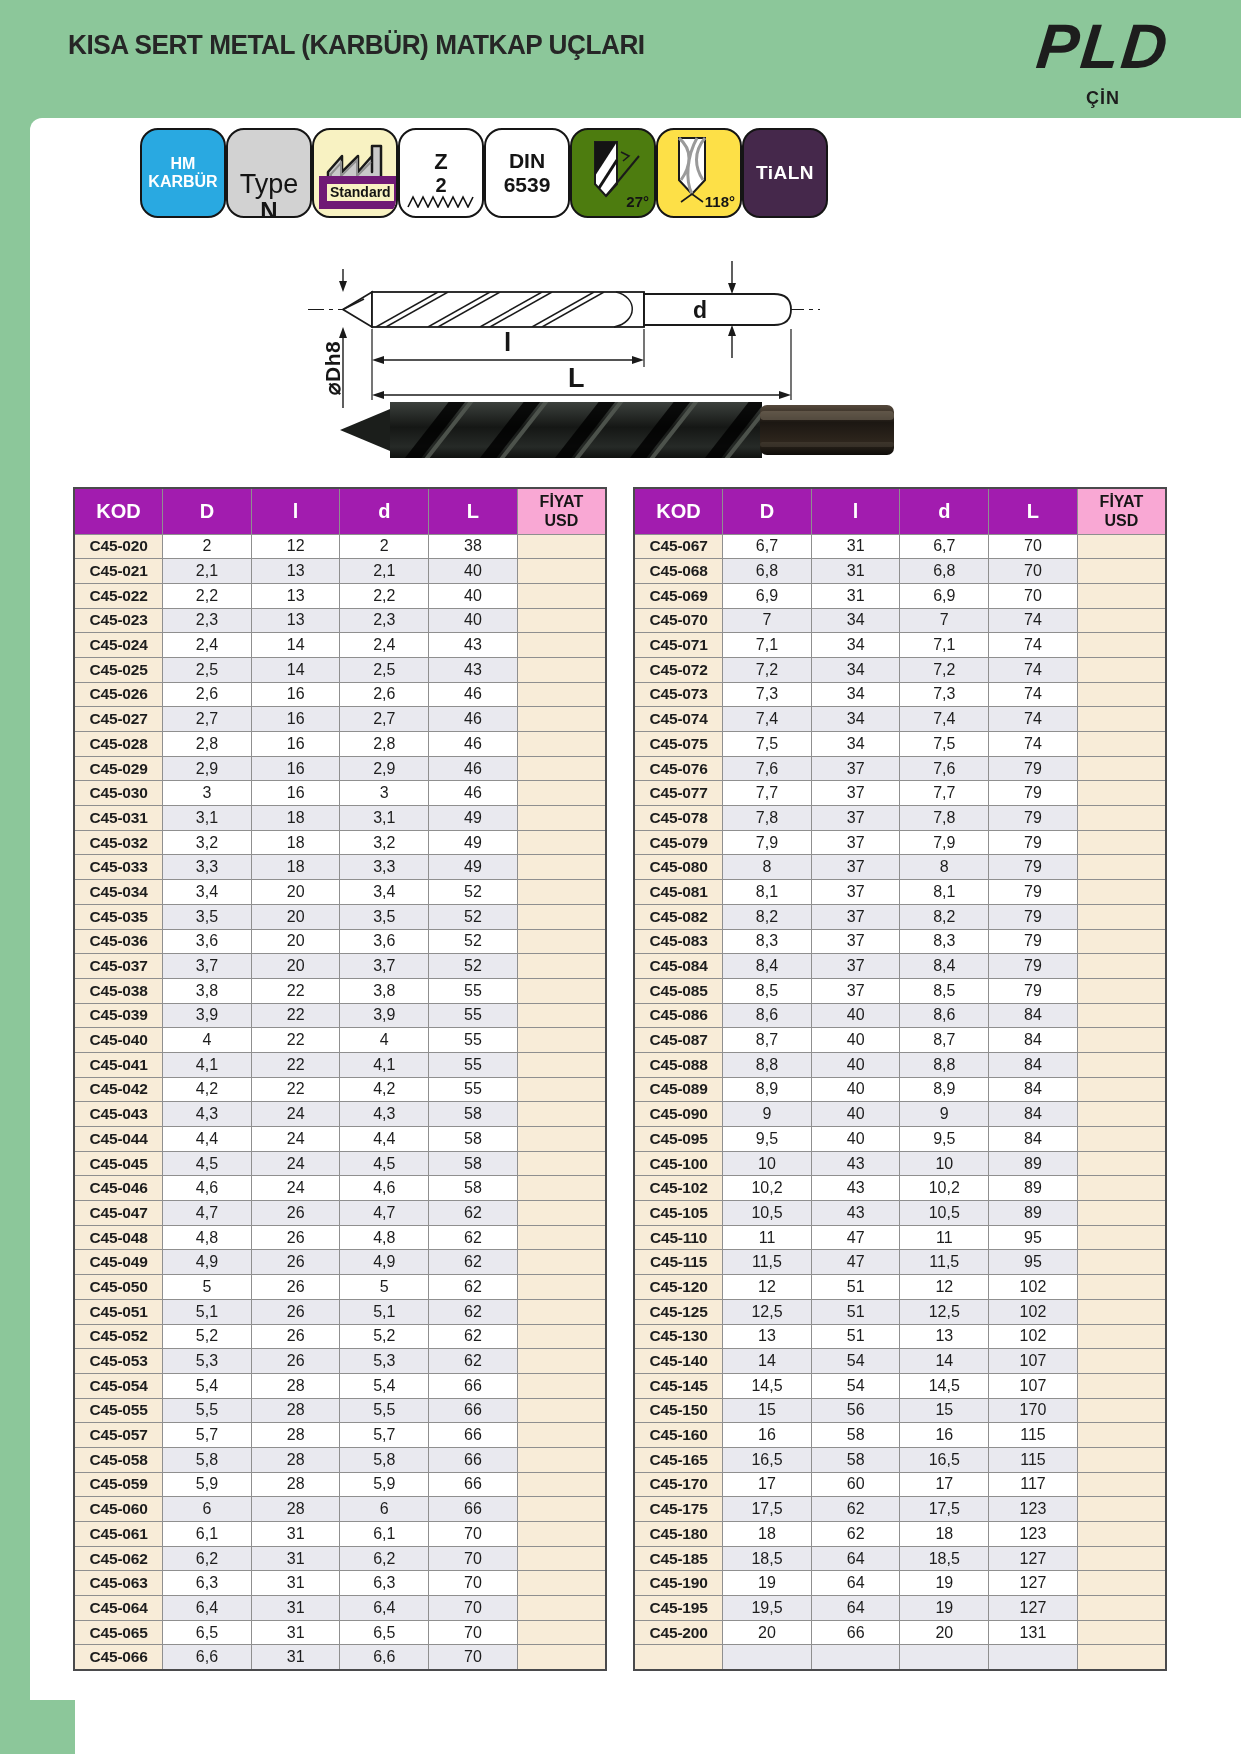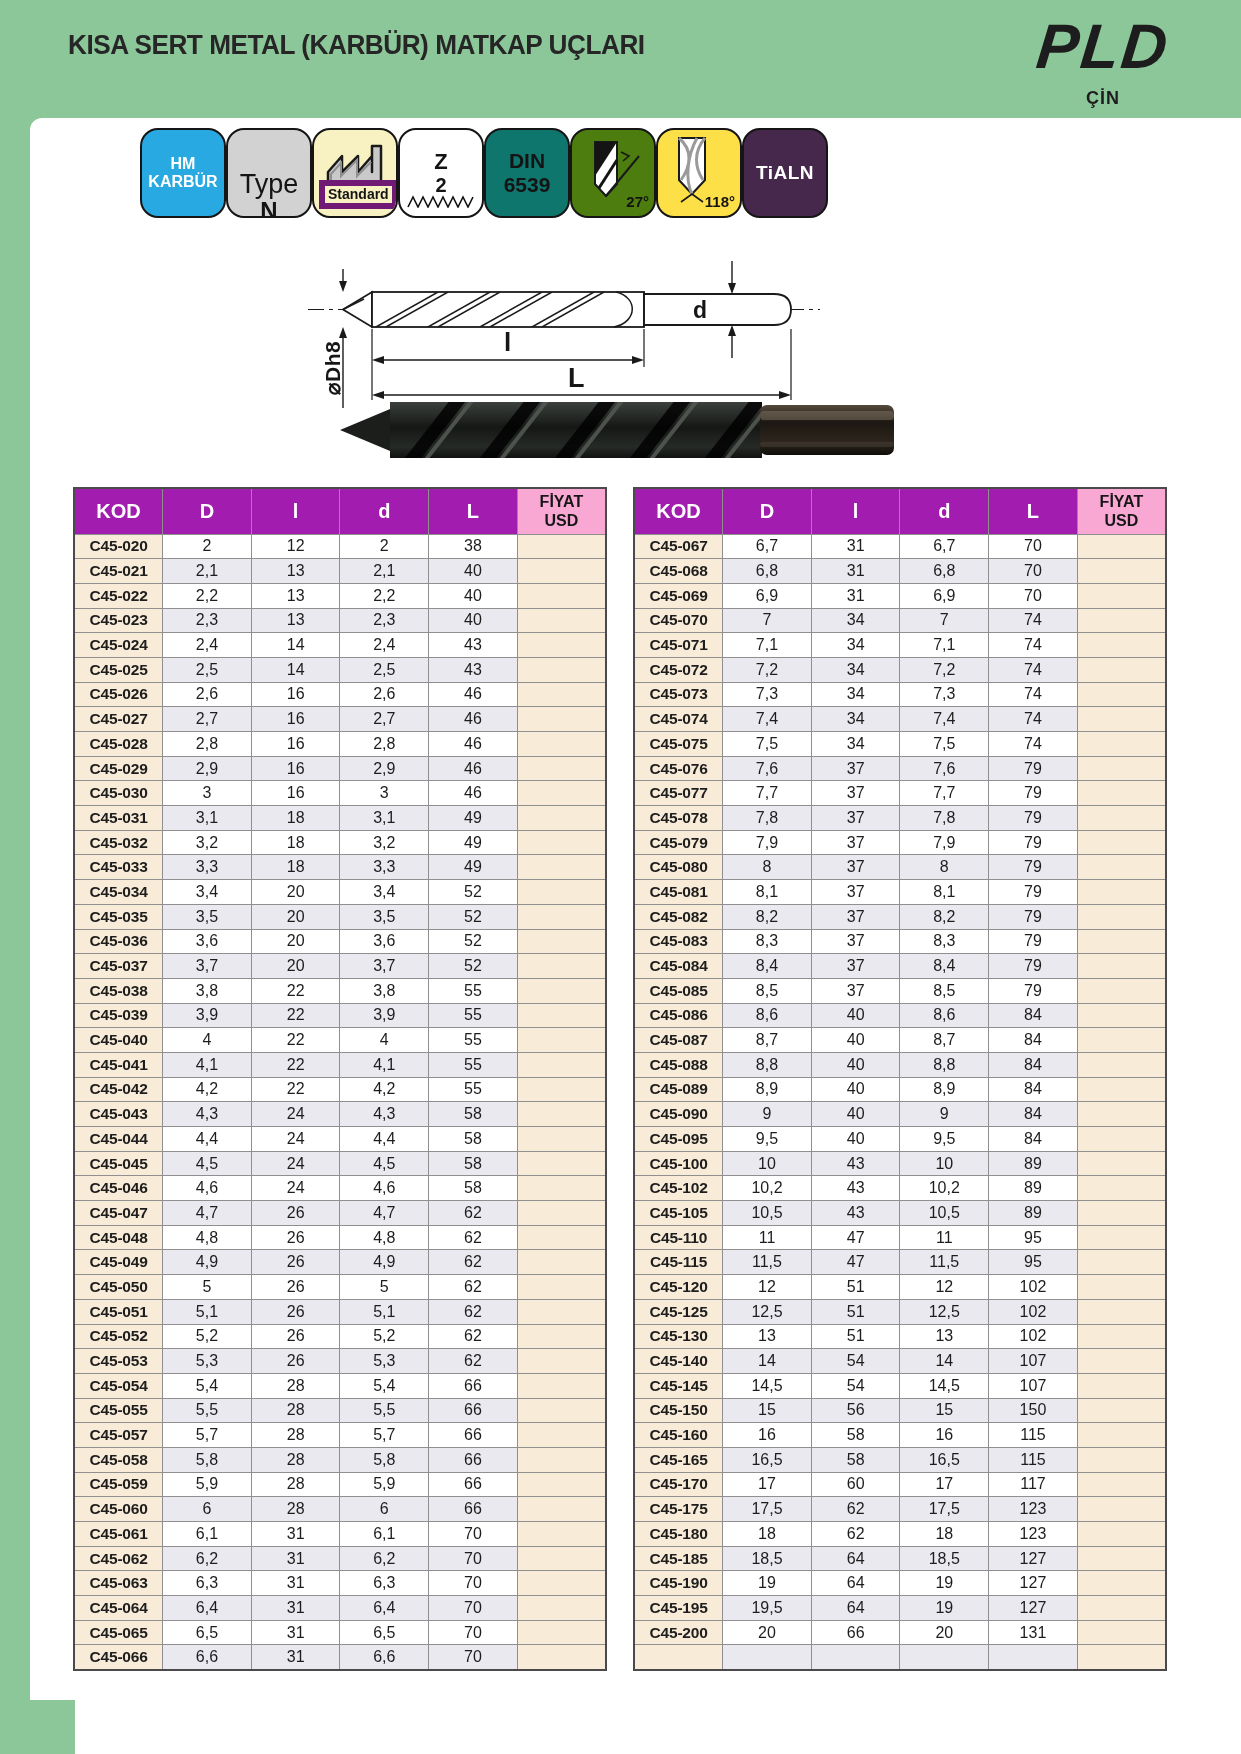--- a/index.html
+++ b/index.html
@@ -40,26 +40,26 @@
   }
   .badge .ln{line-height:1.12;text-align:center;}
   .badge-hm{background:#29a9e1;color:#ffffff;font-weight:bold;font-size:16px;}
   .badge-type{background:#d2d2d2;color:#141414;}
   .badge-type .t1{font-size:27px;font-weight:normal;line-height:1.05;margin-top:48px;}
   .badge-type .t2{font-size:24px;font-weight:bold;line-height:1.1;}
   .badge-standard{background:#f8f2c2;}
   .badge-z{background:#ffffff;color:#141414;font-weight:bold;}
   .badge-z .t1{font-size:22px;line-height:1.05;}
   .badge-z .t2{font-size:20px;line-height:1.1;}
-  .badge-din{background:#0f766e;color:#141414;font-weight:bold;font-size:21px;}
+  .badge-din{background:#ffffff;color:#141414;font-weight:bold;font-size:21px;}
   .badge-a27{background:#4d7c0f;}
   .badge-a118{background:#fde047;}
   .badge-tialn{background:#45284b;color:#ffffff;font-weight:bold;font-size:19px;letter-spacing:0.5px;}
   .std-label{
-    position:absolute;left:5px;bottom:7px;border:6px solid #701a75;background:#f8f2c2;
+    position:absolute;left:5px;bottom:7px;border:8px solid #701a75;background:#f8f2c2;
     font-size:14px;font-weight:bold;color:#141414;padding:0 3px;line-height:1.25;
   }
   .angle-label{
     position:absolute;right:5px;bottom:6px;font-size:15px;font-weight:bold;color:#141414;
   }
   .zigzag{position:absolute;bottom:4px;left:7px;}
   
   .diagram{position:absolute;left:280px;top:233px;}
   .dim-label{position:absolute;color:#161616;font-weight:bold;}
   .lbl-dia{left:278px;top:356px;width:110px;text-align:center;font-size:21px;transform:rotate(-90deg);letter-spacing:0.5px;}
@@ -931,21 +931,21 @@
             <td class="num">54</td>
             <td class="num">14,5</td>
             <td class="num">107</td>
             <td class="price"></td>
           </tr>
           <tr>
             <td class="kod">C45-150</td>
             <td class="num alt">15</td>
             <td class="num alt">56</td>
             <td class="num alt">15</td>
-            <td class="num alt">150</td>
+            <td class="num alt">170</td>
             <td class="price"></td>
           </tr>
           <tr>
             <td class="kod">C45-160</td>
             <td class="num">16</td>
             <td class="num">58</td>
             <td class="num">16</td>
             <td class="num">115</td>
             <td class="price"></td>
           </tr>

